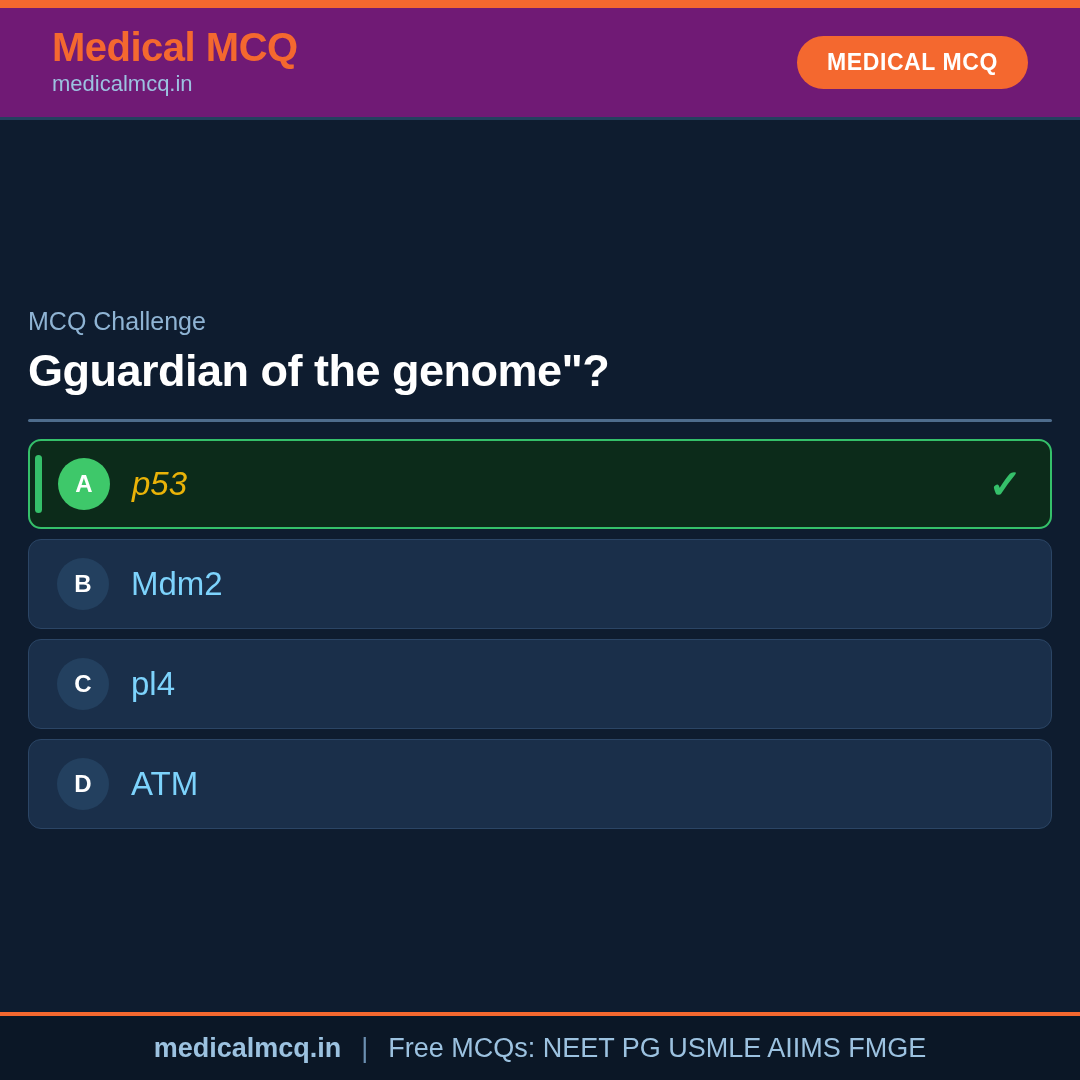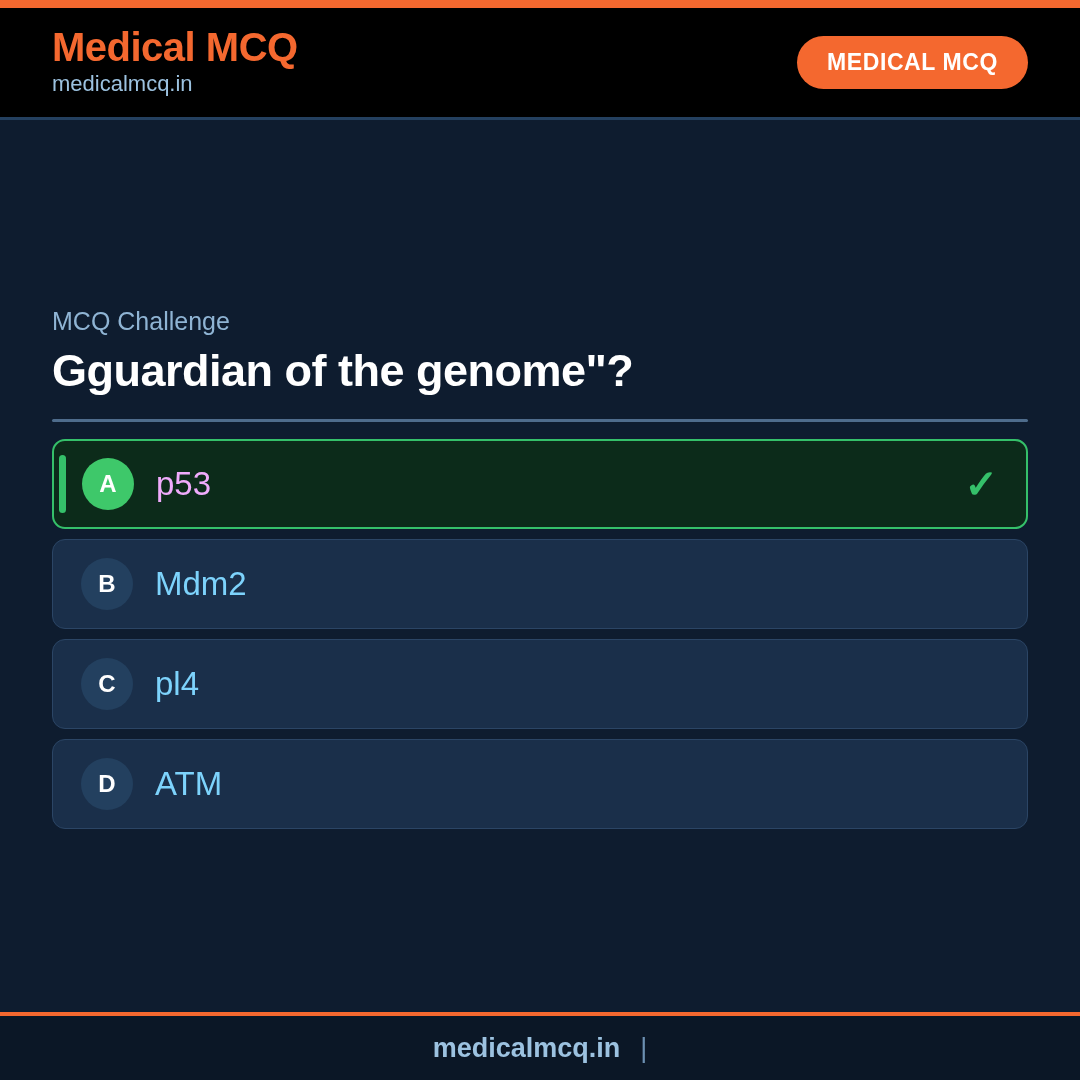--- a/index.html
+++ b/index.html
@@ -19,21 +19,21 @@
   
   .top-rule {
     height: 8px;
     background: #f4682f;
     width: 100%;
   }
 
   
   .header {
     height: 112px;
-    background: #000000;
+    background: #701a75;
     border-bottom: 3px solid #24405f;
     display: flex;
     align-items: center;
     justify-content: space-between;
     padding: 8px 52px;
     position: relative;
   }
 
   .brand { display: flex; flex-direction: column; justify-content: center; }
 
@@ -63,21 +63,21 @@
     white-space: nowrap;
   }
 
   
   .stage {
     position: absolute;
     left: 0;
     top: 123px;
     width: 1080px;
     height: 889px;
-    padding: 0 52px;
+    padding: 0 28px;
     display: flex;
     flex-direction: column;
     justify-content: center;
   }
 
   .eyebrow {
     font-size: 25px;
     color: #8fb4d4;
     margin-bottom: 6px;
     line-height: 1.25;
@@ -148,21 +148,21 @@
   }
 
   .option.correct .badge { background: #3ec86a; }
 
   .option-text {
     font-size: 33px;
     color: #7dd3fc;
     line-height: 1.2;
   }
 
-  .option.correct .option-text { color: #f0abfc; }
+  .option.correct .option-text { color: #eab308; font-style: italic; }
 
   .check {
     margin-left: auto;
     color: #35c06a;
     font-size: 40px;
     line-height: 1;
     font-weight: bold;
     visibility: hidden;
   }
 
@@ -242,13 +242,14 @@
       <div class="option-text">ATM</div>
       <div class="check">✓</div>
     </div>
 
   </div>
 </div>
 
 <div class="footer">
   <span class="footer-site">medicalmcq.in</span>
   <span class="footer-sep">|</span>
+  <span class="footer-exams">Free MCQs: NEET PG  USMLE  AIIMS  FMGE</span>
 </div>
 
 </body></html>

